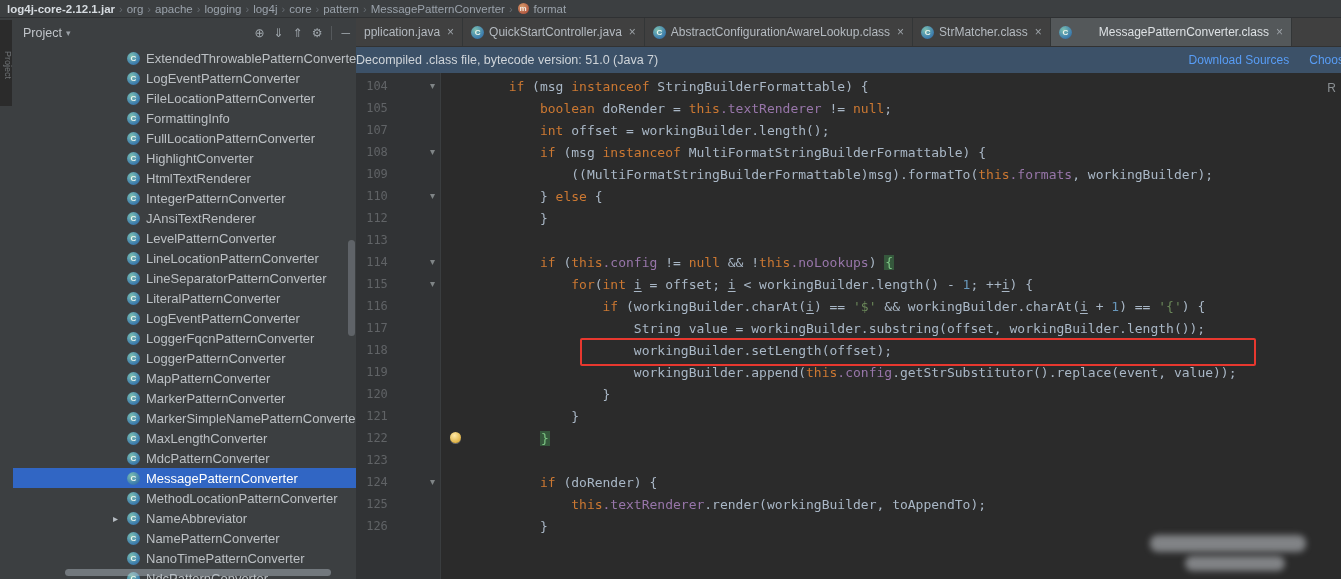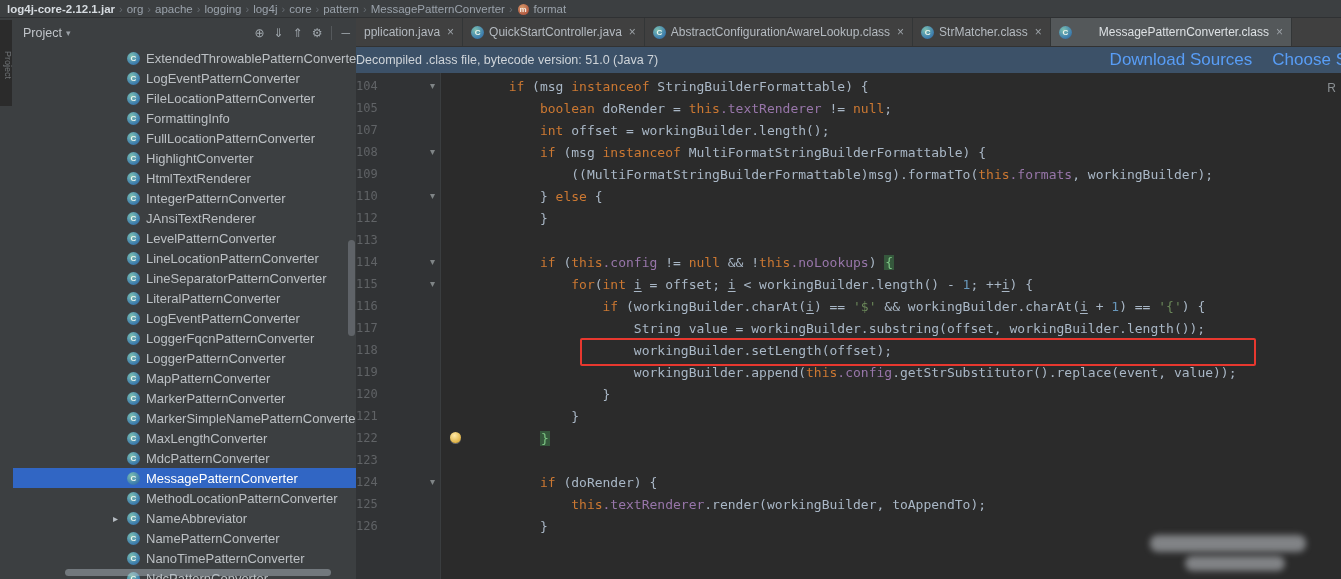--- a/index.html
+++ b/index.html
@@ -47,26 +47,26 @@
   .tab .cls-icon{margin-right:5px;}
   .tab-label{font-size:12px;color:#b4bac0;}
   .tab.active{background:#54585a;}
   .tab.active .tab-label{color:#dde1e4;padding-left:22px;}
   .tab-close{color:#9da3a8;font-size:12px;margin-left:7px;cursor:pointer;}
 
   .banner{height:27px;background:#3c5168;border-bottom:1px solid #2b2b2b;display:flex;align-items:center;
     padding-left:0;box-sizing:border-box;overflow:hidden;}
   .banner-text{font-size:12.5px;color:#cfd4d9;white-space:nowrap;}
   .banner-links{margin-left:auto;margin-right:-57px;display:flex;gap:20px;white-space:nowrap;}
-  .banner-link{font-size:17px;color:#589df6;cursor:pointer;}
+  .banner-link{font-size:12px;color:#589df6;cursor:pointer;}
 
   .code{position:absolute;left:0;top:55px;right:0;bottom:0;background:#2b2b2b;padding-top:2px;box-sizing:border-box;overflow:hidden;}
   .code::before{content:'';position:absolute;left:0;top:0;bottom:0;width:84px;background:#313335;border-right:1px solid #3a3d3f;}
   .cl{height:22px;display:flex;align-items:center;position:relative;}
-  .ln{width:50px;flex:none;text-align:left;padding-right:8px;box-sizing:border-box;
+  .ln{width:50px;flex:none;text-align:center;padding-right:8px;box-sizing:border-box;
     font:12px "DejaVu Sans Mono",monospace;color:#606366;}
   .fold{width:34px;flex:none;display:flex;align-items:center;justify-content:flex-end;position:relative;}
   .fold-marker{color:#7f8486;font-size:10px;margin-right:5px;line-height:1;}
   .bulb{position:absolute;left:94px;top:5px;width:11px;height:11px;border-radius:50%;
     background:radial-gradient(circle at 40% 32%,#ffe9a6,#e0b449 70%,#bd9733);box-shadow:0 1px 0 #6b6b6b;}
   .tok{font:13px "DejaVu Sans Mono",monospace;white-space:pre;margin-left:6px;}
   .t-p{color:#a9b7c6;} .t-k{color:#cc7832;} .t-f{color:#9876aa;}
   .t-s{color:#6a8759;} .t-n{color:#6897bb;}
   .t-u{color:#a9b7c6;text-decoration:underline;text-underline-offset:2px;}
   .t-b{background:#35583c;color:#7dc584;padding:0 1px;}
@@ -75,21 +75,21 @@
   .red-box{position:absolute;left:224px;top:265px;width:672px;height:24px;border:2px solid #e8382f;border-radius:2px;pointer-events:none;}
   .corner-mark{position:absolute;right:5px;top:8px;font-size:12px;color:#8a8f93;}
   .wm{position:absolute;background:rgba(215,220,226,.5);filter:blur(3px);border-radius:8px;}
   .wm1{left:794px;top:462px;width:156px;height:17px;}
   .wm2{left:829px;top:483px;width:100px;height:15px;}
 </style>
 </head>
 <body>
 
 <div class="topbar">
-  <div style="display:flex;align-items:flex-end;">
+  <div style="display:flex;align-items:center;">
       <span class="bc-item bc-first">log4j-core-2.12.1.jar</span>
       <span class="bc-sep">›</span>
       <span class="bc-item">org</span>
       <span class="bc-sep">›</span>
       <span class="bc-item">apache</span>
       <span class="bc-sep">›</span>
       <span class="bc-item">logging</span>
       <span class="bc-sep">›</span>
       <span class="bc-item">log4j</span>
       <span class="bc-sep">›</span>

